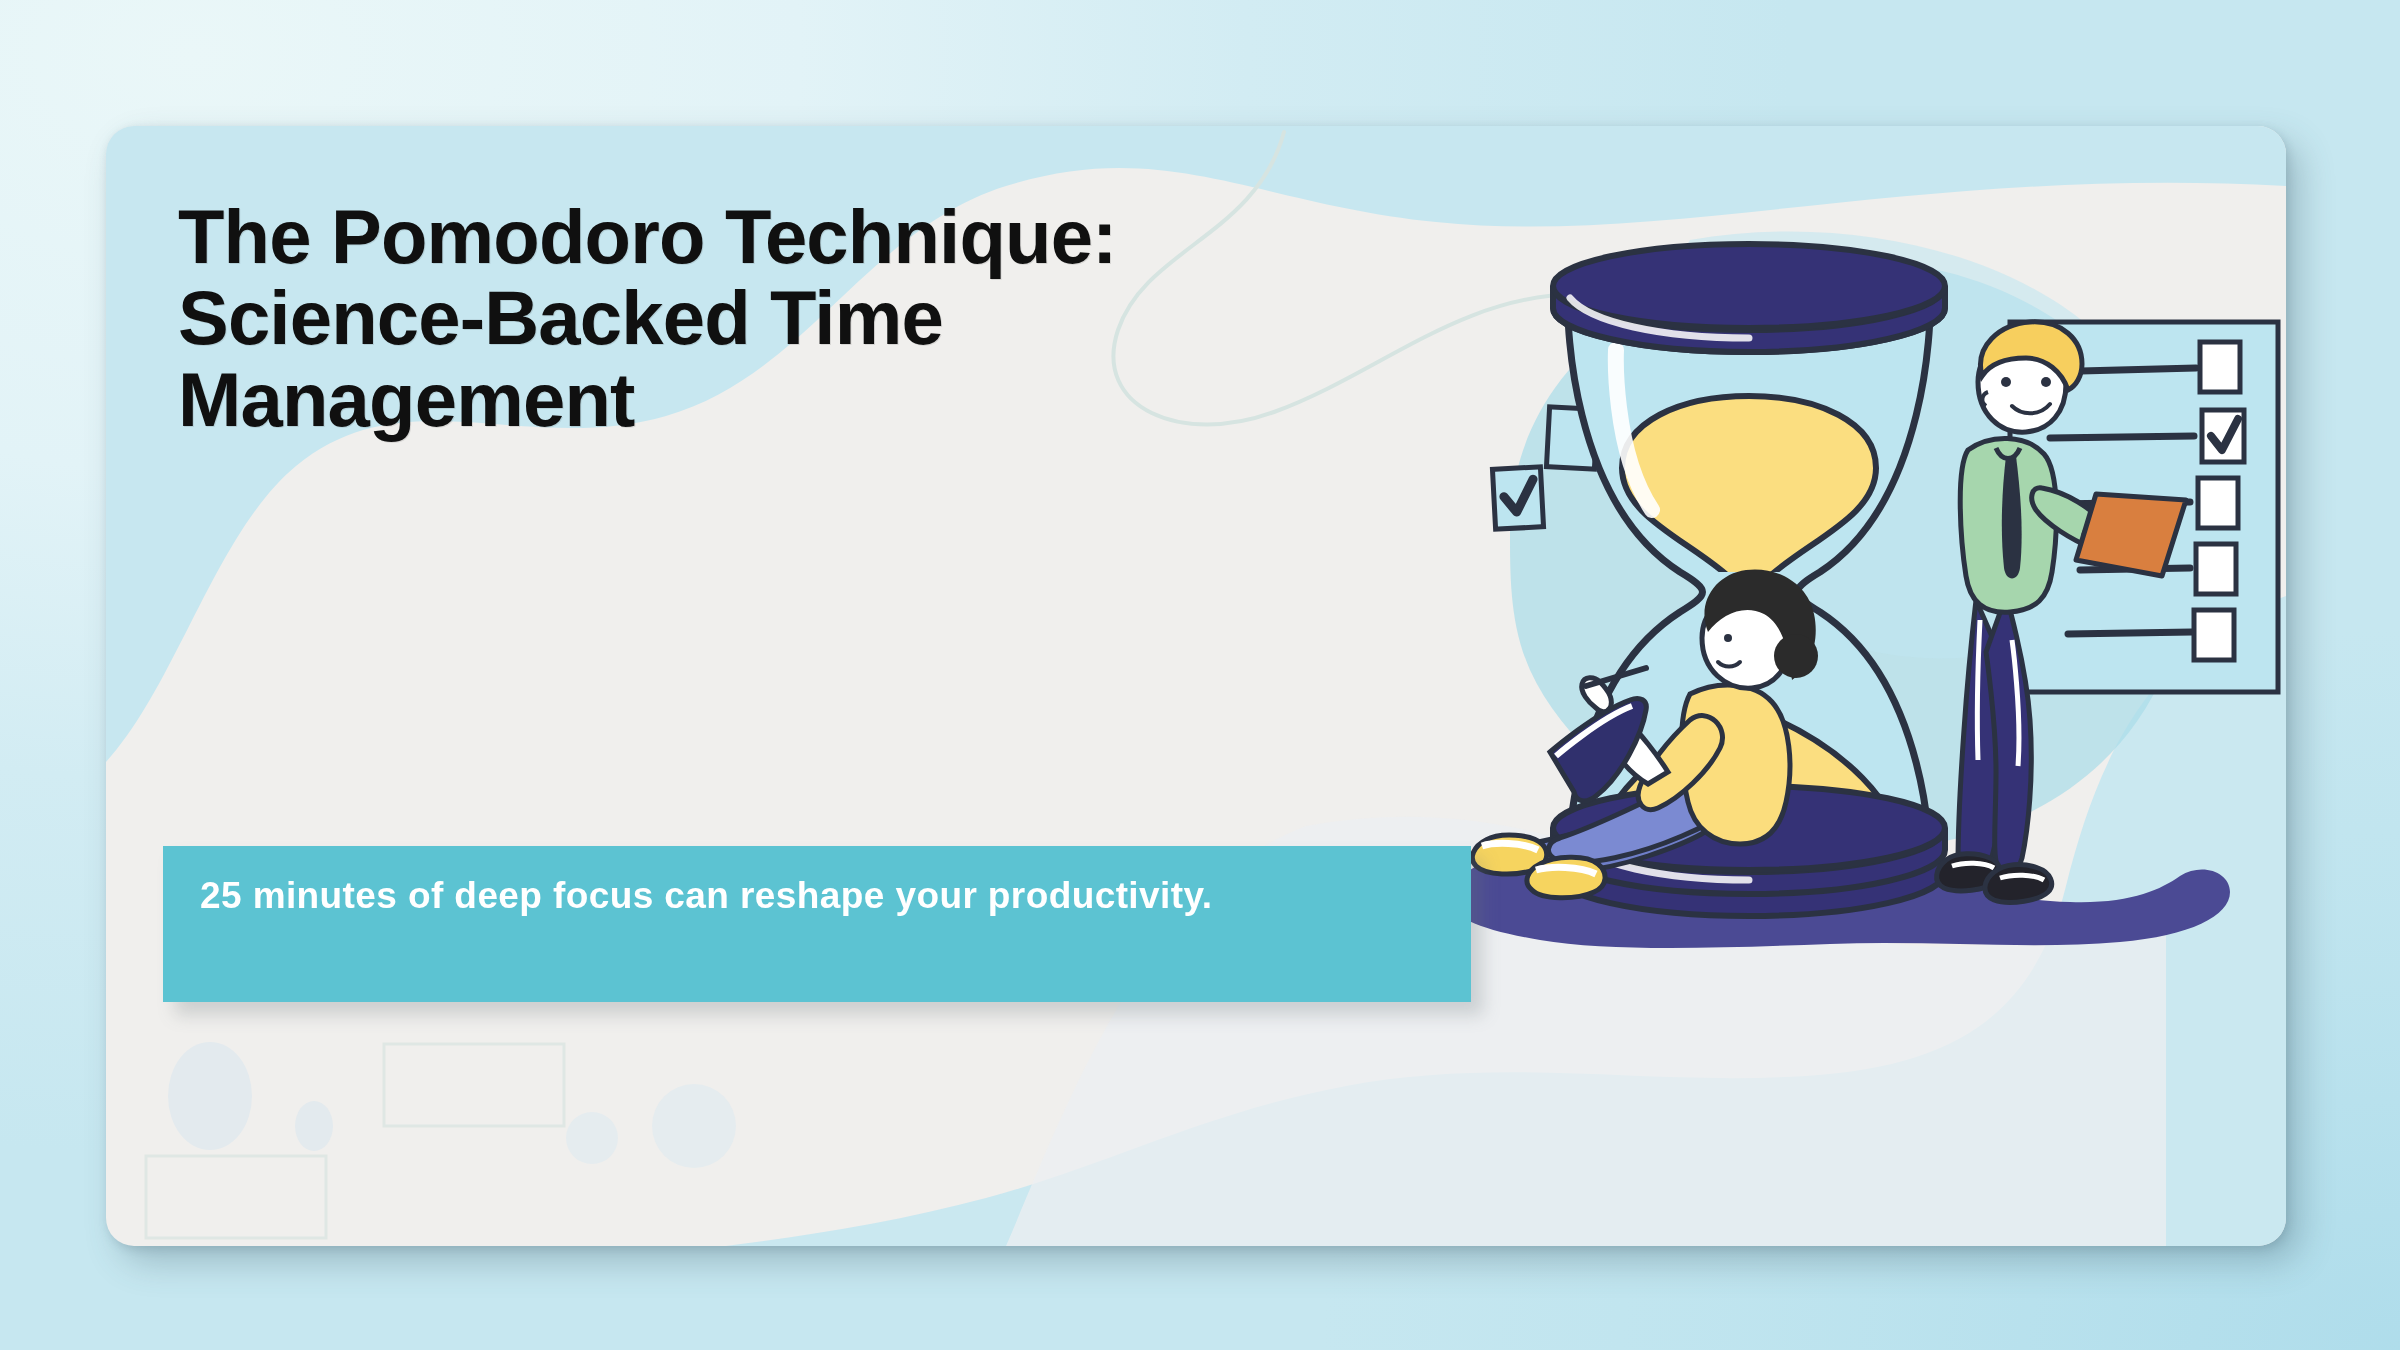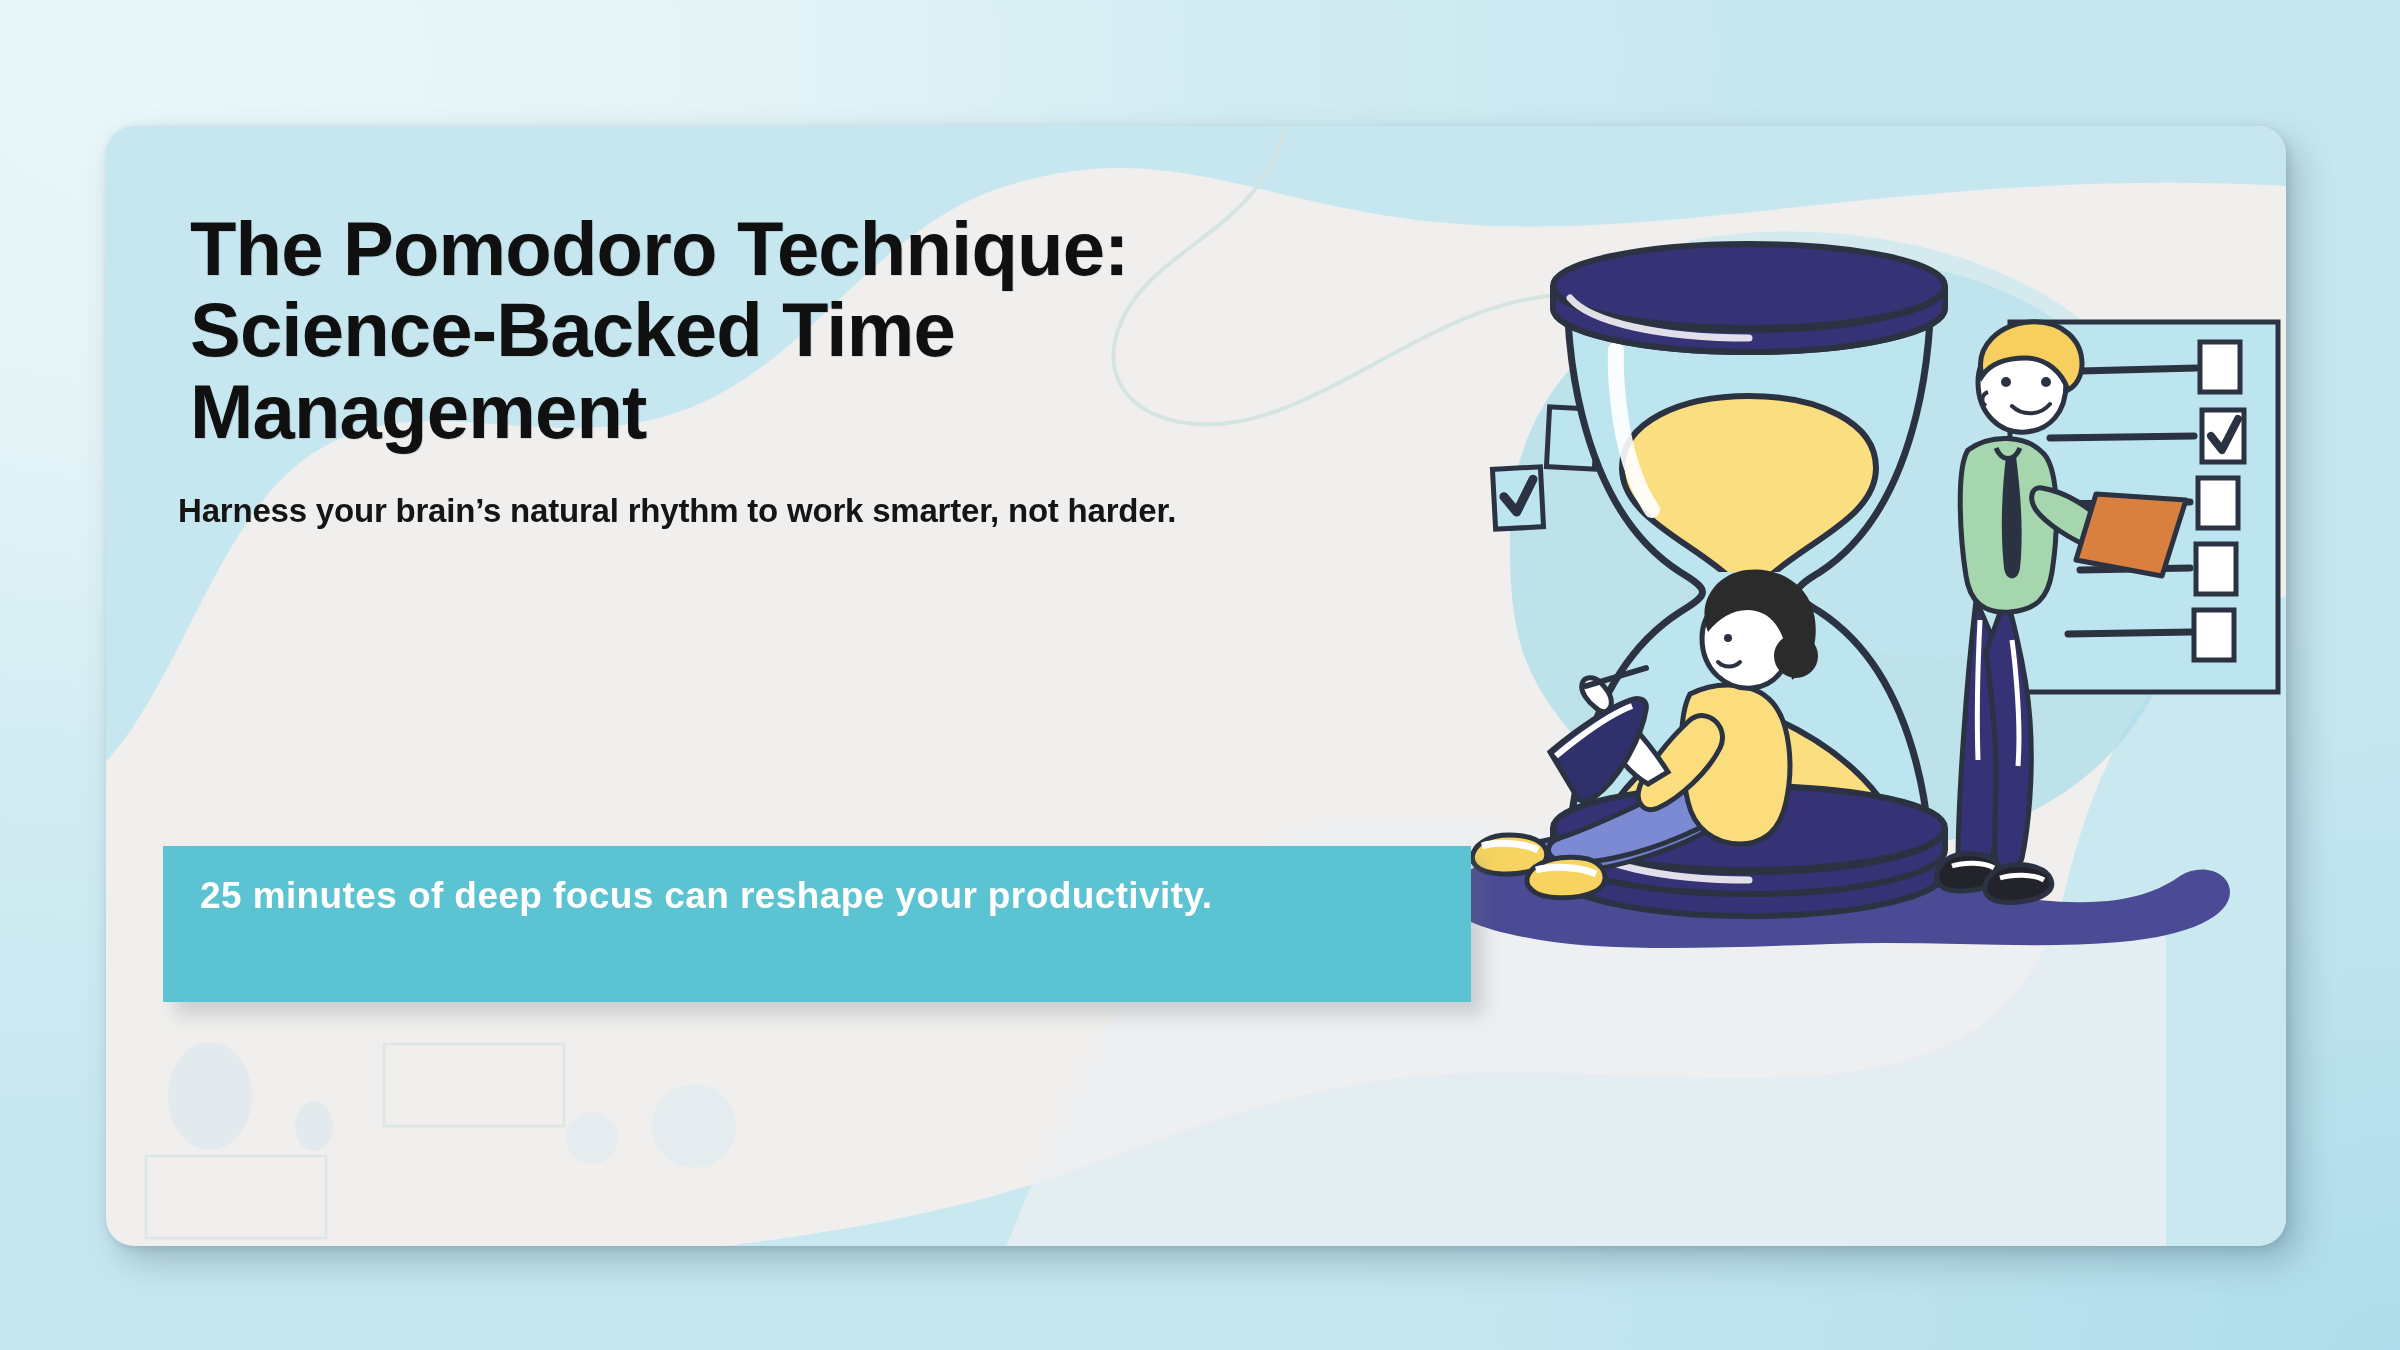--- a/index.html
+++ b/index.html
@@ -55,21 +55,21 @@
 
   
   #text-col {
     position: absolute;
     left: 178px;
     top: 196px;
     width: 1230px;
     z-index: 6;
   }
   #headline {
-    margin: 12px;
+    margin: 0;
     font-size: 76px;
     line-height: 1.07;
     font-weight: 700;
     letter-spacing: -0.8px;
     color: #101010;
     text-shadow: 1px 1px 0 rgba(0,0,0,.10);
   }
   #subhead {
     margin: 38px 0 0 0;
     font-size: 33px;
@@ -366,20 +366,19 @@
           <path d="M622,206 C632,216 650,216 660,204" fill="none" stroke="#2b3242" stroke-width="4" stroke-linecap="round"></path>
           <path d="M598,192 C592,194 590,202 596,206" fill="none" stroke="#2b3242" stroke-width="4"></path>
         </g>
       </svg>
     </div>
 
   </div>
 
   <div id="text-col">
     <h1 id="headline">The Pomodoro Technique: Science-Backed Time Management</h1>
-    <p id="subhead">Harness your brain’s natural rhythm to work smarter, not harder.</p>
   </div>
 
   <div id="callout">
     <p id="callout-text">25 minutes of deep focus can reshape your productivity.</p>
   </div>
 
 </div>
 
 </body></html>

